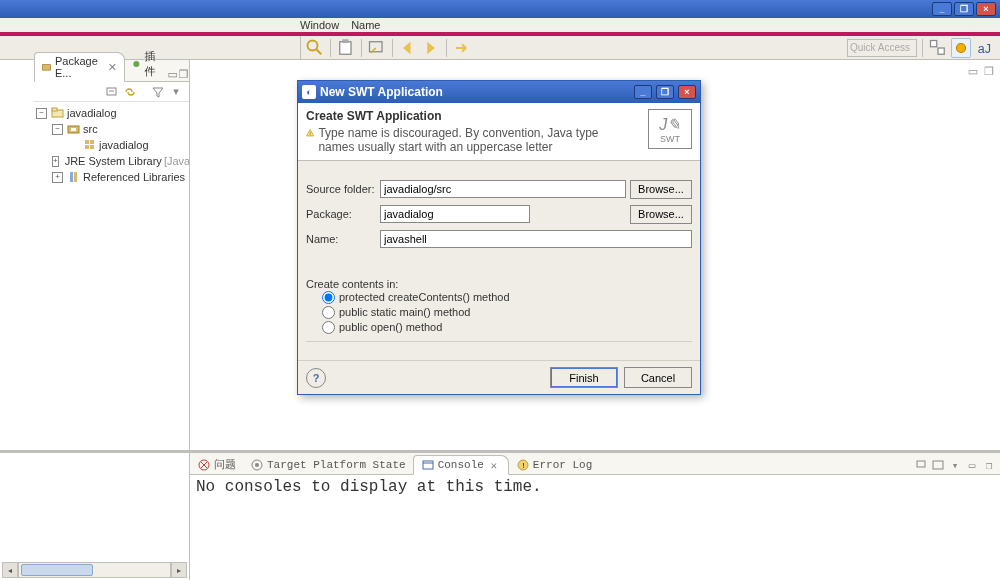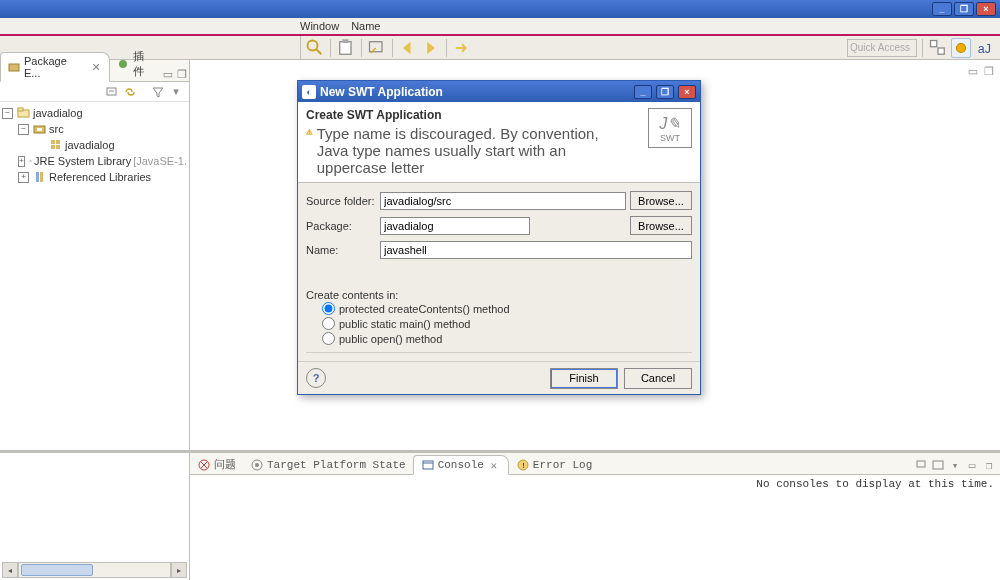--- a/index.html
+++ b/index.html
@@ -5,35 +5,35 @@
   * { box-sizing: border-box; margin: 0; padding: 0; }
   html, body { width: 1000px; height: 580px; overflow: hidden; font-family: Tahoma, Verdana, sans-serif; font-size: 11px; color: #333; background: #fff; }
   .root { display: flex; flex-direction: column; width: 100%; height: 100%; }
 
   
   .titlebar { height: 18px; background: linear-gradient(#4a79d6, #2c5db3); display: flex; justify-content: flex-end; align-items: center; padding: 0 4px; gap: 2px; }
   .tb-btn { width: 20px; height: 14px; background: #4a79d6; border: 1px solid #1a3b80; border-radius: 2px; display: flex; align-items: center; justify-content: center; color: #fff; font-size: 9px; font-weight: bold; cursor: pointer; }
   .tb-btn.cls { background: #d6534a; }
 
   
-  .menubar { height: 18px; background: #f1f0ea; border-bottom: 2px solid #be185d; display: flex; align-items: center; gap: 12px; padding-left: 300px; font-size: 11px; }
+  .menubar { height: 18px; background: #f1f0ea; border-bottom: 4px solid #be185d; display: flex; align-items: center; gap: 12px; padding-left: 300px; font-size: 11px; }
   .menubar span { text-decoration: underline; text-decoration-color: transparent; }
   .menubar .m { cursor: pointer; }
 
   
   .toolbar { height: 24px; background: #eeece5; border-bottom: 1px solid #c0beb8; display: flex; align-items: center; padding: 0 6px; gap: 4px; }
   .toolbar-left { width: 295px; border-right: 1px solid #c0beb8; height: 100%; }
   .toolbar-main { flex: 1; display: flex; align-items: center; gap: 3px; }
   .tbtn { width: 20px; height: 20px; display: flex; align-items: center; justify-content: center; cursor: pointer; color: #666; border-radius: 2px; }
   .tsep { width: 1px; height: 18px; background: #c0beb8; margin: 0 2px; }
   .quick { margin-left: auto; width: 70px; height: 18px; border: 1px solid #bbb; font-size: 10px; color: #aaa; padding: 0 2px; display:flex; align-items:center; }
 
   
   .workspace { flex: 1; display: flex; min-height: 0; }
-  .sidebar { width: 190px; display: flex; flex-direction: column; border-right: 1px solid #c0beb8; }
+  .sidebar { width: 190px; display: flex; flex-direction: column; border-right: 1px solid #c0beb8; padding-left: 34px; }
   .view-tabs { height: 22px; display: flex; align-items: flex-end; background: #f7f6f1; border-bottom: 1px solid #c0beb8; font-size: 11px; }
   .vtab { display: flex; align-items: center; gap: 3px; padding: 2px 6px; border-top-left-radius: 4px; border-top-right-radius: 8px; }
   .vtab.active { background: #fff; border: 1px solid #c0beb8; border-bottom: 1px solid #fff; position: relative; bottom: -1px; }
   .vtab .ic { width: 14px; height: 14px; display: inline-flex; align-items: center; justify-content: center; }
   .view-toolbar { height: 20px; display: flex; align-items: center; justify-content: flex-end; gap: 4px; padding: 0 6px; background: #fff; border-bottom: 1px solid #e0e0e0; }
   .mini { width: 14px; height: 14px; color: #888; cursor: pointer; display: inline-flex; align-items: center; justify-content: center; }
 
   .tree { flex: 1; overflow: auto; padding: 3px 2px; background: #fff; }
   .tree-row { display: flex; align-items: center; gap: 2px; height: 16px; padding-left: 0; white-space: nowrap; }
   .twisty { width: 11px; height: 11px; border: 1px solid #888; display: flex; align-items: center; justify-content: center; font-size: 8px; line-height: 1; color: #555; margin-right: 2px; }
@@ -51,36 +51,36 @@
   .bottom { height: 130px; border-top: 3px solid #c0beb8; display: flex; background: #fff; }
   .bottom-left { width: 190px; border-right: 1px solid #c0beb8; display: flex; align-items: flex-end; padding: 2px; }
   .hscroll { flex: 1; height: 16px; background: #f1efe7; border: 1px solid #c0beb8; position: relative; }
   .thumb { position: absolute; left: 2px; top: 1px; height: 12px; width: 48%; background: #c9d8ed; border: 1px solid #8aa7ce; border-radius: 2px; }
   .scrb { width: 16px; height: 16px; background: #e3e1d9; border: 1px solid #c0beb8; display: flex; align-items: center; justify-content: center; font-size: 8px; color: #555; }
   .bottom-main { flex: 1; display: flex; flex-direction: column; font-family: Liberation Mono, monospace; }
   .btabs { height: 22px; display: flex; align-items: flex-end; border-bottom: 1px solid #c0beb8; background: #f7f6f1; font-size: 11px; }
   .btab { display: flex; align-items: center; gap: 3px; padding: 2px 7px; color: #555; border-bottom: 1px solid #c0beb8; position: relative; bottom: -1px; cursor: pointer; }
   .btab.active { background: #fff; border: 1px solid #c0beb8; border-bottom-color: #fff; border-top-left-radius: 4px; border-top-right-radius: 8px; }
   .btoolbar { margin-left: auto; display: flex; gap: 3px; padding: 0 4px 2px 0; }
-  .bcontent { flex: 1; padding: 3px 6px; font-size: 11px; color: #333; text-align: right; }
+  .bcontent { flex: 1; padding: 3px 6px; font-size: 16px; color: #333; }
 
   
   .dialog { position: absolute; left: 297px; top: 80px; width: 404px; height: 315px; background: #efede5; border: 1px solid #2c5db3; box-shadow: 3px 3px 8px rgba(0,0,0,0.3); display: flex; flex-direction: column; }
   .dtitle { height: 22px; background: linear-gradient(#4a79d6, #2c5db3); color: #fff; display: flex; align-items: center; padding: 0 4px; gap: 4px; font-weight: bold; font-size: 12px; }
   .dico { width: 14px; height: 14px; background: #fff; border-radius: 2px; display: flex; align-items: center; justify-content: center; color: #3a66b8; font-size: 9px; }
   .dtitle .spacer { flex: 1; }
   .dtbtn { width: 18px; height: 14px; border: 1px solid #1a3b80; border-radius: 2px; display: flex; align-items: center; justify-content: center; font-size: 9px; color: #fff; background: #4a79d6; cursor: pointer; }
   .dtbtn.cls { background: #d6534a; }
   .dheader { background: #fff; display: flex; align-items: flex-start; padding: 6px 8px; gap: 20px; border-bottom: 1px solid #c0beb8; }
   .dheader h3 { font-size: 12px; font-weight: bold; color: #333; margin-bottom: 3px; }
-  .dwarn { display: flex; align-items: flex-start; gap: 4px; font-size: 15px; color: #555; }
+  .dwarn { display: flex; align-items: flex-start; gap: 4px; font-size: 12px; color: #555; }
   .wic { width: 14px; height: 14px; color: #e0a800; }
   .dlogo { width: 44px; height: 40px; border: 1px solid #888; display: flex; flex-direction: column; align-items: center; justify-content: center; font-size: 9px; color: #888; }
   .dlogo .jpen { font-size: 16px; font-style: italic; }
-  .dbody { flex: 1; padding: 8px; display: flex; flex-direction: column; gap: 6px; font-size: 11px; }
+  .dbody { flex: 1; padding: 8px; display: flex; flex-direction: column; gap: 6px; font-size: 11px; justify-content: center; }
   .drow { display: flex; align-items: center; gap: 4px; }
   .drow label { width: 70px; }
   .drow input[type=text] { flex: 1; height: 18px; border: 1px solid #888; padding: 0 3px; font-size: 11px; font-family: inherit; }
   .drow .short { width: 196px; flex: none; }
   .browse { width: 62px; height: 19px; font-size: 11px; border: 1px solid #888; background: #efede5; cursor: pointer; }
   .dgroup { margin-top: 24px; border-bottom: 1px solid #d0cec6; padding-bottom: 6px; }
   .rrow { display: flex; align-items: center; gap: 4px; padding: 1px 0 1px 16px; }
   .rrow input { margin: 0; }
   .dfooter { height: 34px; border-top: 1px solid #d0cec6; display: flex; align-items: center; padding: 0 8px; gap: 6px; }
   .help { width: 20px; height: 20px; border: 1px solid #888; border-radius: 50%; display: flex; align-items: center; justify-content: center; color: #4a6aa8; font-weight: bold; cursor: pointer; }

